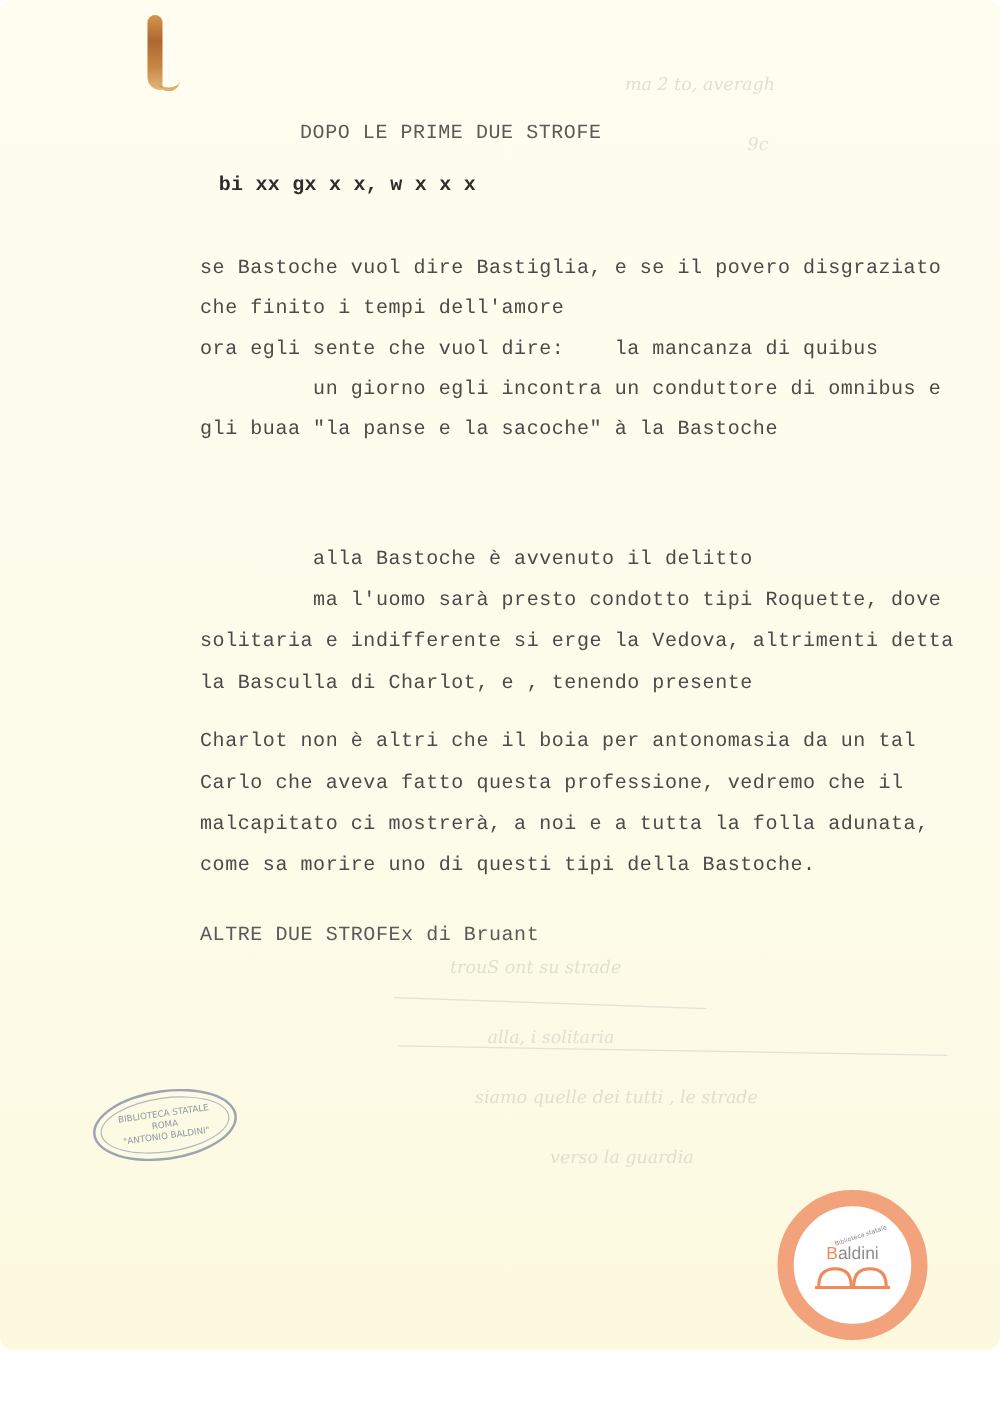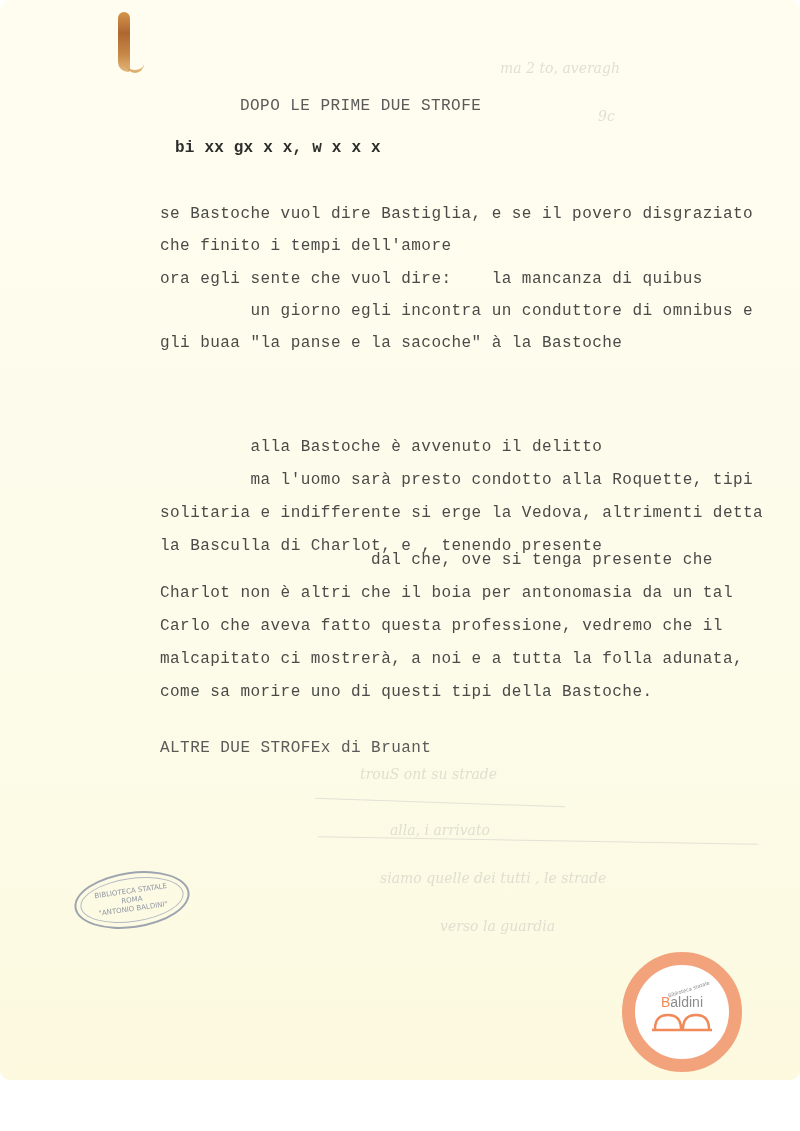--- a/index.html
+++ b/index.html
@@ -62,40 +62,39 @@
 <body>
 
 <div class="paper">
 
   <div class="stain"></div>
   <div class="stain-tail"></div>
 
   <div class="ghost" style="left:500px; top:60px;">ma 2 to, averagh</div>
   <div class="ghost" style="left:598px; top:108px;">9c</div>
   <div class="ghost" style="left:360px; top:766px;">trouS ont su strade</div>
-  <div class="ghost" style="left:390px; top:822px;">alla, i arrivato</div>
+  <div class="ghost" style="left:390px; top:822px;">alla, i solitaria</div>
   <div class="ghost" style="left:380px; top:870px;">siamo quelle dei tutti , le strade</div>
   <div class="ghost" style="left:440px; top:918px;">verso la guardia</div>
   <div class="ghost-line" style="left:315px; top:802px; width:250px; transform:rotate(2deg);"></div>
   <div class="ghost-line" style="left:318px; top:840px; width:440px; transform:rotate(1deg);"></div>
 
   <div class="tline heading" style="left:240px; top:98px;">DOPO LE PRIME DUE STROFE</div>
   <div class="tline struck" style="left:175px; top:140px;">bi xx gx x x, w x x x</div>
 
   <div class="tline" style="left:160px; top:206px;">se Bastoche vuol dire Bastiglia, e se il povero disgraziato</div>
   <div class="tline" style="left:160px; top:238px;">che finito i tempi dell'amore</div>
   <div class="tline" style="left:160px; top:271px;">ora egli sente che vuol dire:    la mancanza di quibus</div>
   <div class="tline" style="left:160px; top:303px;">         un giorno egli incontra un conduttore di omnibus e</div>
   <div class="tline" style="left:160px; top:335px;">gli buaa "la panse e la sacoche" à la Bastoche</div>
 
   <div class="tline" style="left:160px; top:439px;">         alla Bastoche è avvenuto il delitto</div>
-  <div class="tline" style="left:160px; top:472px;">         ma l'uomo sarà presto condotto alla Roquette, tipi</div>
+  <div class="tline" style="left:160px; top:472px;">         ma l'uomo sarà presto condotto tipi Roquette, dove</div>
   <div class="tline" style="left:160px; top:505px;">solitaria e indifferente si erge la Vedova, altrimenti detta</div>
   <div class="tline" style="left:160px; top:538px;">la Basculla di Charlot, e , tenendo presente</div>
-  <div class="tline" style="left:160px; top:552px;">                     dal che, ove si tenga presente che</div>
   <div class="tline" style="left:160px; top:585px;">Charlot non è altri che il boia per antonomasia da un tal</div>
   <div class="tline" style="left:160px; top:618px;">Carlo che aveva fatto questa professione, vedremo che il</div>
   <div class="tline" style="left:160px; top:651px;">malcapitato ci mostrerà, a noi e a tutta la folla adunata,</div>
   <div class="tline" style="left:160px; top:684px;">come sa morire uno di questi tipi della Bastoche.</div>
 
   <div class="tline heading" style="left:160px; top:740px;">ALTRE DUE STROFEx di Bruant</div>
 
   <div class="stamp-oval">
     <div class="inner"></div>
     <span>BIBLIOTECA STATALE</span>

